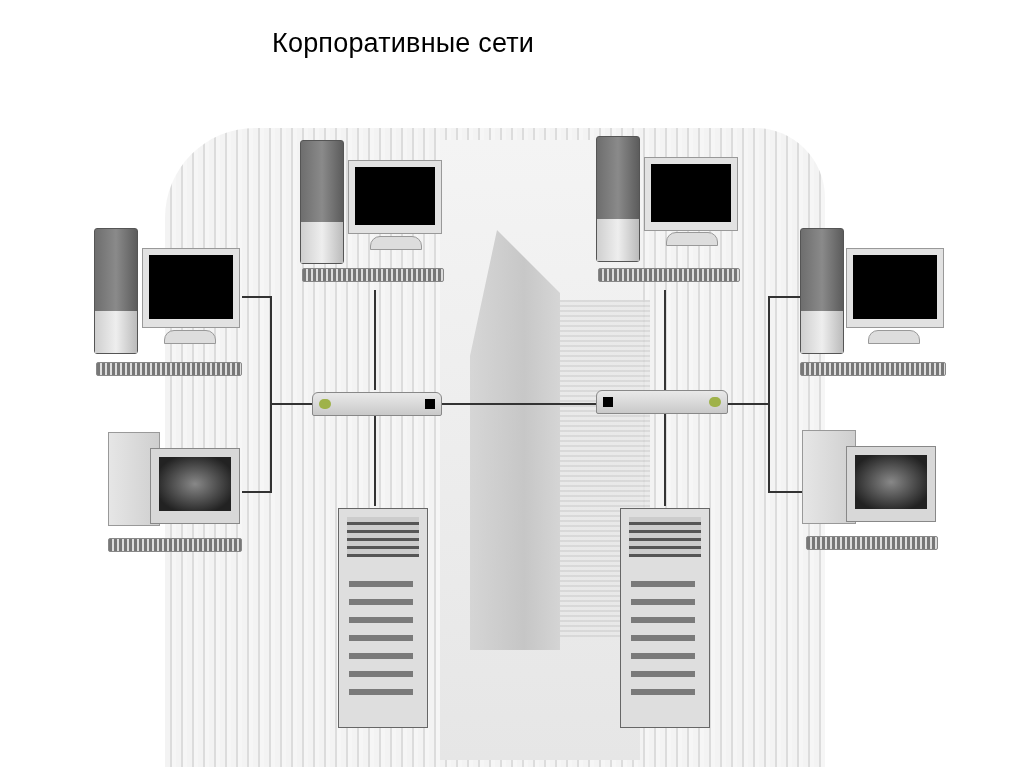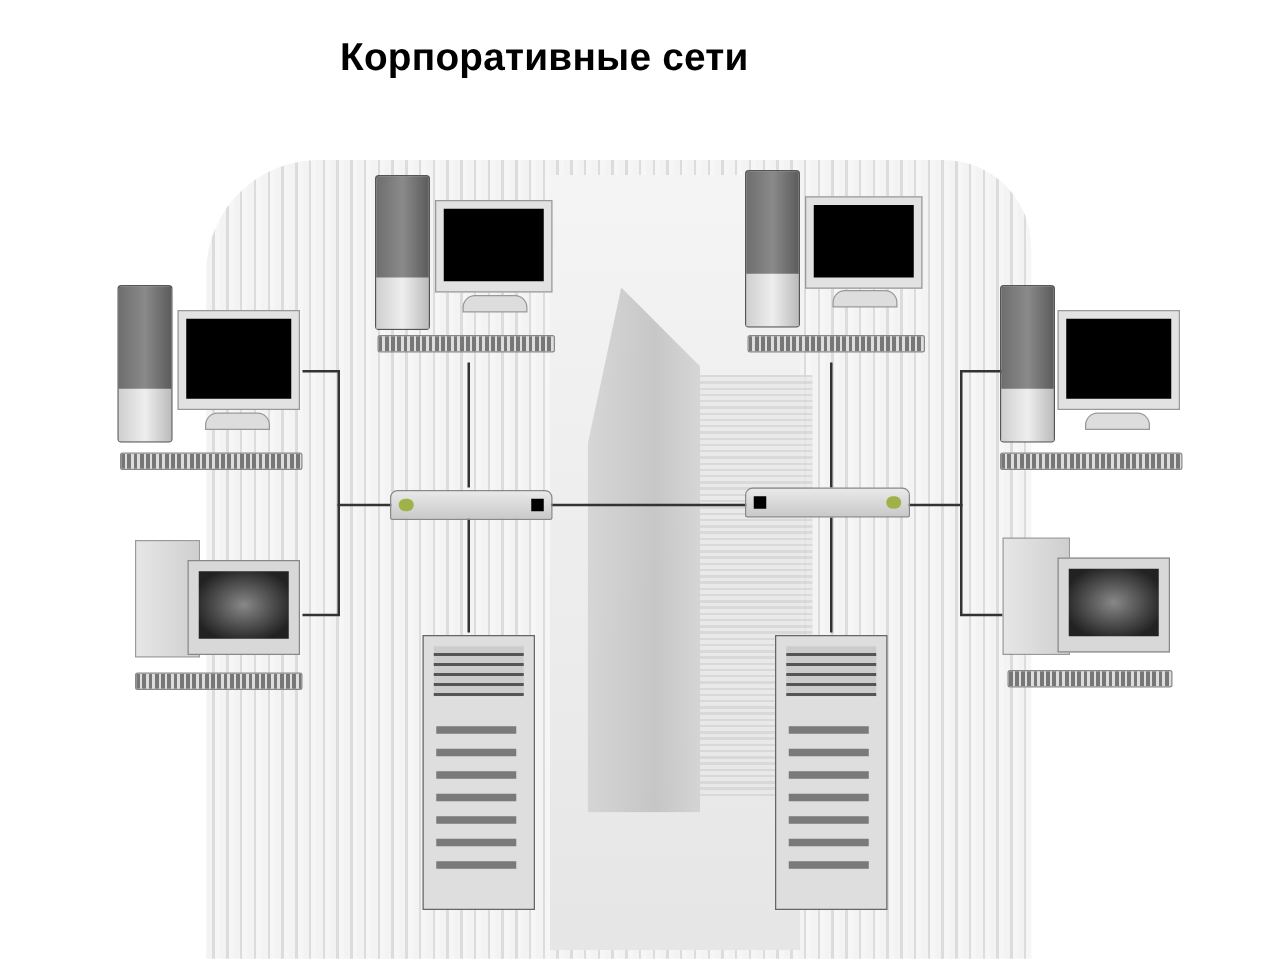--- a/index.html
+++ b/index.html
@@ -1,17 +1,17 @@
 <!DOCTYPE html>
 <html><head>
 <meta charset="utf-8">
 <style>
   html,body{margin:0;padding:0;background:#fff;}
   body{width:1024px;height:767px;position:relative;overflow:hidden;font-family:"Liberation Sans",sans-serif;}
-  .title{position:absolute;left:272px;top:28px;font-size:31px;font-weight:bold;color:#000;letter-spacing:0.2px;}
+  .title{position:absolute;left:272px;top:28px;font-size:27px;font-weight:normal;color:#000;letter-spacing:0.2px;}
   .stage{position:absolute;left:0;top:0;width:1024px;height:767px;}
   .bg{position:absolute;left:165px;top:128px;width:660px;height:640px;border-radius:90px 70px 0 0;
       background:repeating-linear-gradient(90deg,#f3f3f3 0 5px,#dcdcdc 5px 7px,#f6f6f6 7px 11px);}
   .bg-mid{position:absolute;left:440px;top:140px;width:200px;height:620px;background:linear-gradient(180deg,#f4f4f4,#e6e6e6);}
   .bldg{position:absolute;left:470px;top:230px;width:90px;height:420px;background:linear-gradient(90deg,#d0d0d0,#bdbdbd 60%,#cfcfcf);clip-path:polygon(30% 0,100% 15%,100% 100%,0 100%,0 30%);opacity:.8;}
   .bldg2{position:absolute;left:560px;top:300px;width:90px;height:340px;background:repeating-linear-gradient(0deg,#e8e8e8 0 3px,#d4d4d4 3px 5px);opacity:.8;}
   .line{position:absolute;background:#333;}
   .tower{position:absolute;width:42px;border-radius:3px;background:linear-gradient(90deg,#6e6e6e,#8a8a8a 50%,#5c5c5c);border:1px solid #555;}
   .tower .base{position:absolute;left:0;right:0;bottom:0;height:34%;background:linear-gradient(90deg,#cfcfcf,#eee 50%,#bbb);}
   .lcd{position:absolute;background:#e2e2e2;border:1px solid #999;}

